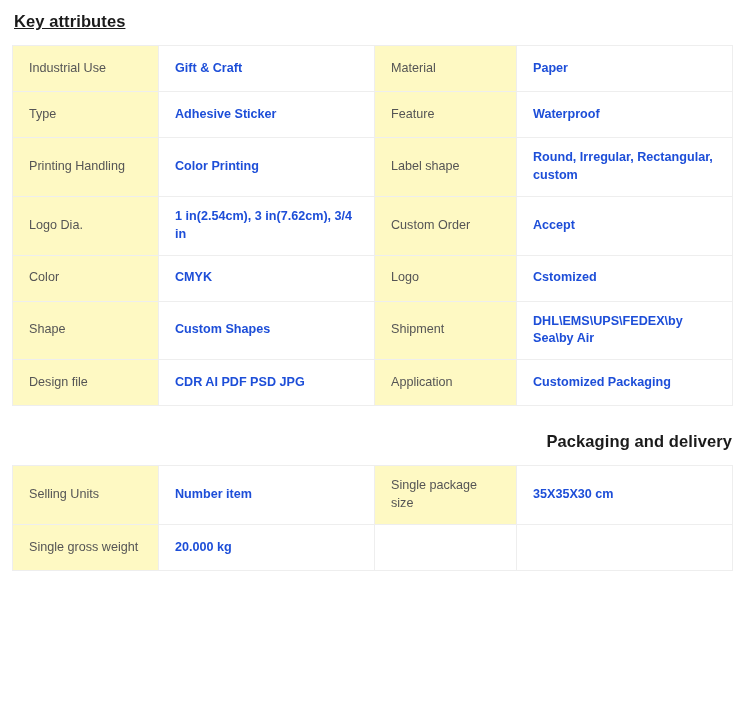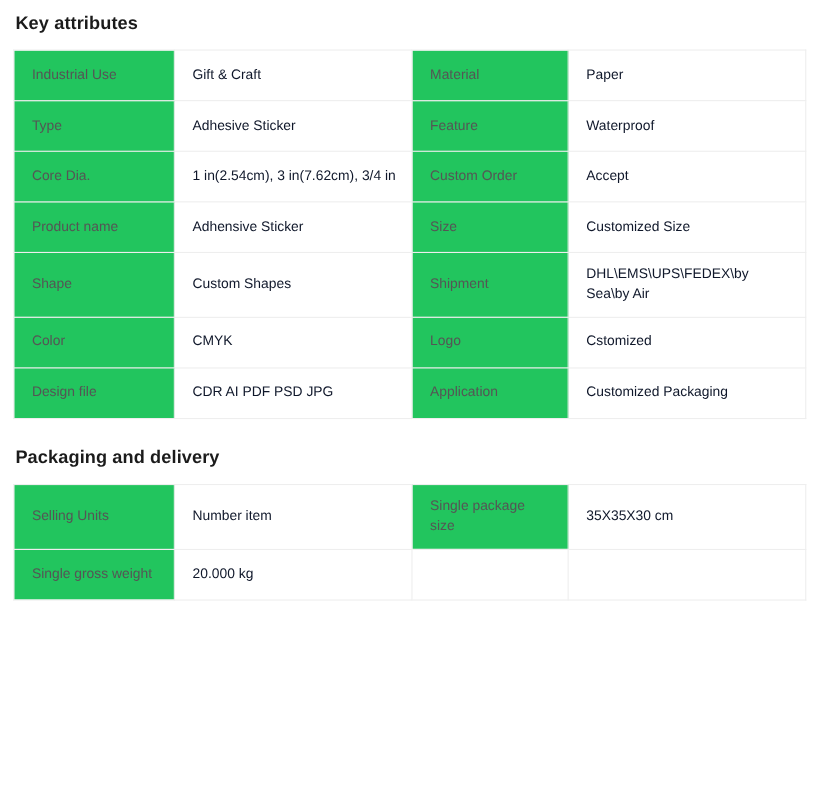--- a/index.html
+++ b/index.html
@@ -21,48 +21,50 @@
   }
   .section-title {
     font-size: 16.5px;
     font-weight: bold;
     color: #1b1b1b;
     letter-spacing: 0.1px;
   }
   #key-attributes-title {
     margin: 12px 0 0 0;
     padding-left: 2px;
+    text-decoration: underline;
   }
   #packaging-title {
     margin: 26px 0 0 0;
     padding-left: 2px;
+    text-align: right;
   }
   table.attr-table {
     width: 720px;
     border-collapse: collapse;
     table-layout: fixed;
     margin-top: 14px;
     border: 1px solid #e8e8e8;
   }
   table.attr-table td {
     border: 1px solid #eeeeee;
     padding: 11px 14px 11px 16px;
     font-size: 12.6px;
     line-height: 1.42;
     vertical-align: middle;
     height: 23px;
   }
   td.label {
     color: #555555;
     font-weight: normal;
-    background: #22c55e;
+    background: #fef9c3;
   }
   td.value {
-    color: #0f172a;
-    font-weight: normal;
+    color: #1d4ed8;
+    font-weight: bold;
   }
   
   table.attr-table col.c1 { width: 146px; }
   table.attr-table col.c2 { width: 216px; }
   table.attr-table col.c3 { width: 142px; }
   table.attr-table col.c4 { width: 216px; }
 
   table.pack-table {
     width: 720px;
     border-collapse: collapse;
@@ -105,42 +107,42 @@
         <td class="label">Material</td>
         <td class="value">Paper</td>
       </tr>
       <tr>
         <td class="label">Type</td>
         <td class="value">Adhesive Sticker</td>
         <td class="label">Feature</td>
         <td class="value">Waterproof</td>
       </tr>
       <tr>
-        <td class="label">Core Dia.</td>
+        <td class="label">Printing Handling</td>
+        <td class="value">Color Printing</td>
+        <td class="label">Label shape</td>
+        <td class="value">Round, Irregular, Rectangular, custom</td>
+      </tr>
+      <tr>
+        <td class="label">Logo Dia.</td>
         <td class="value">1 in(2.54cm), 3 in(7.62cm), 3/4 in</td>
         <td class="label">Custom Order</td>
         <td class="value">Accept</td>
       </tr>
       <tr>
-        <td class="label">Product name</td>
-        <td class="value">Adhensive Sticker</td>
-        <td class="label">Size</td>
-        <td class="value">Customized Size</td>
+        <td class="label">Color</td>
+        <td class="value">CMYK</td>
+        <td class="label">Logo</td>
+        <td class="value">Cstomized</td>
       </tr>
       <tr>
         <td class="label">Shape</td>
         <td class="value">Custom Shapes</td>
         <td class="label">Shipment</td>
         <td class="value">DHL\EMS\UPS\FEDEX\by Sea\by Air</td>
-      </tr>
-      <tr>
-        <td class="label">Color</td>
-        <td class="value">CMYK</td>
-        <td class="label">Logo</td>
-        <td class="value">Cstomized</td>
       </tr>
       <tr>
         <td class="label">Design file</td>
         <td class="value">CDR AI PDF PSD JPG</td>
         <td class="label">Application</td>
         <td class="value">Customized Packaging</td>
       </tr>
     </tbody>
   </table>
 

